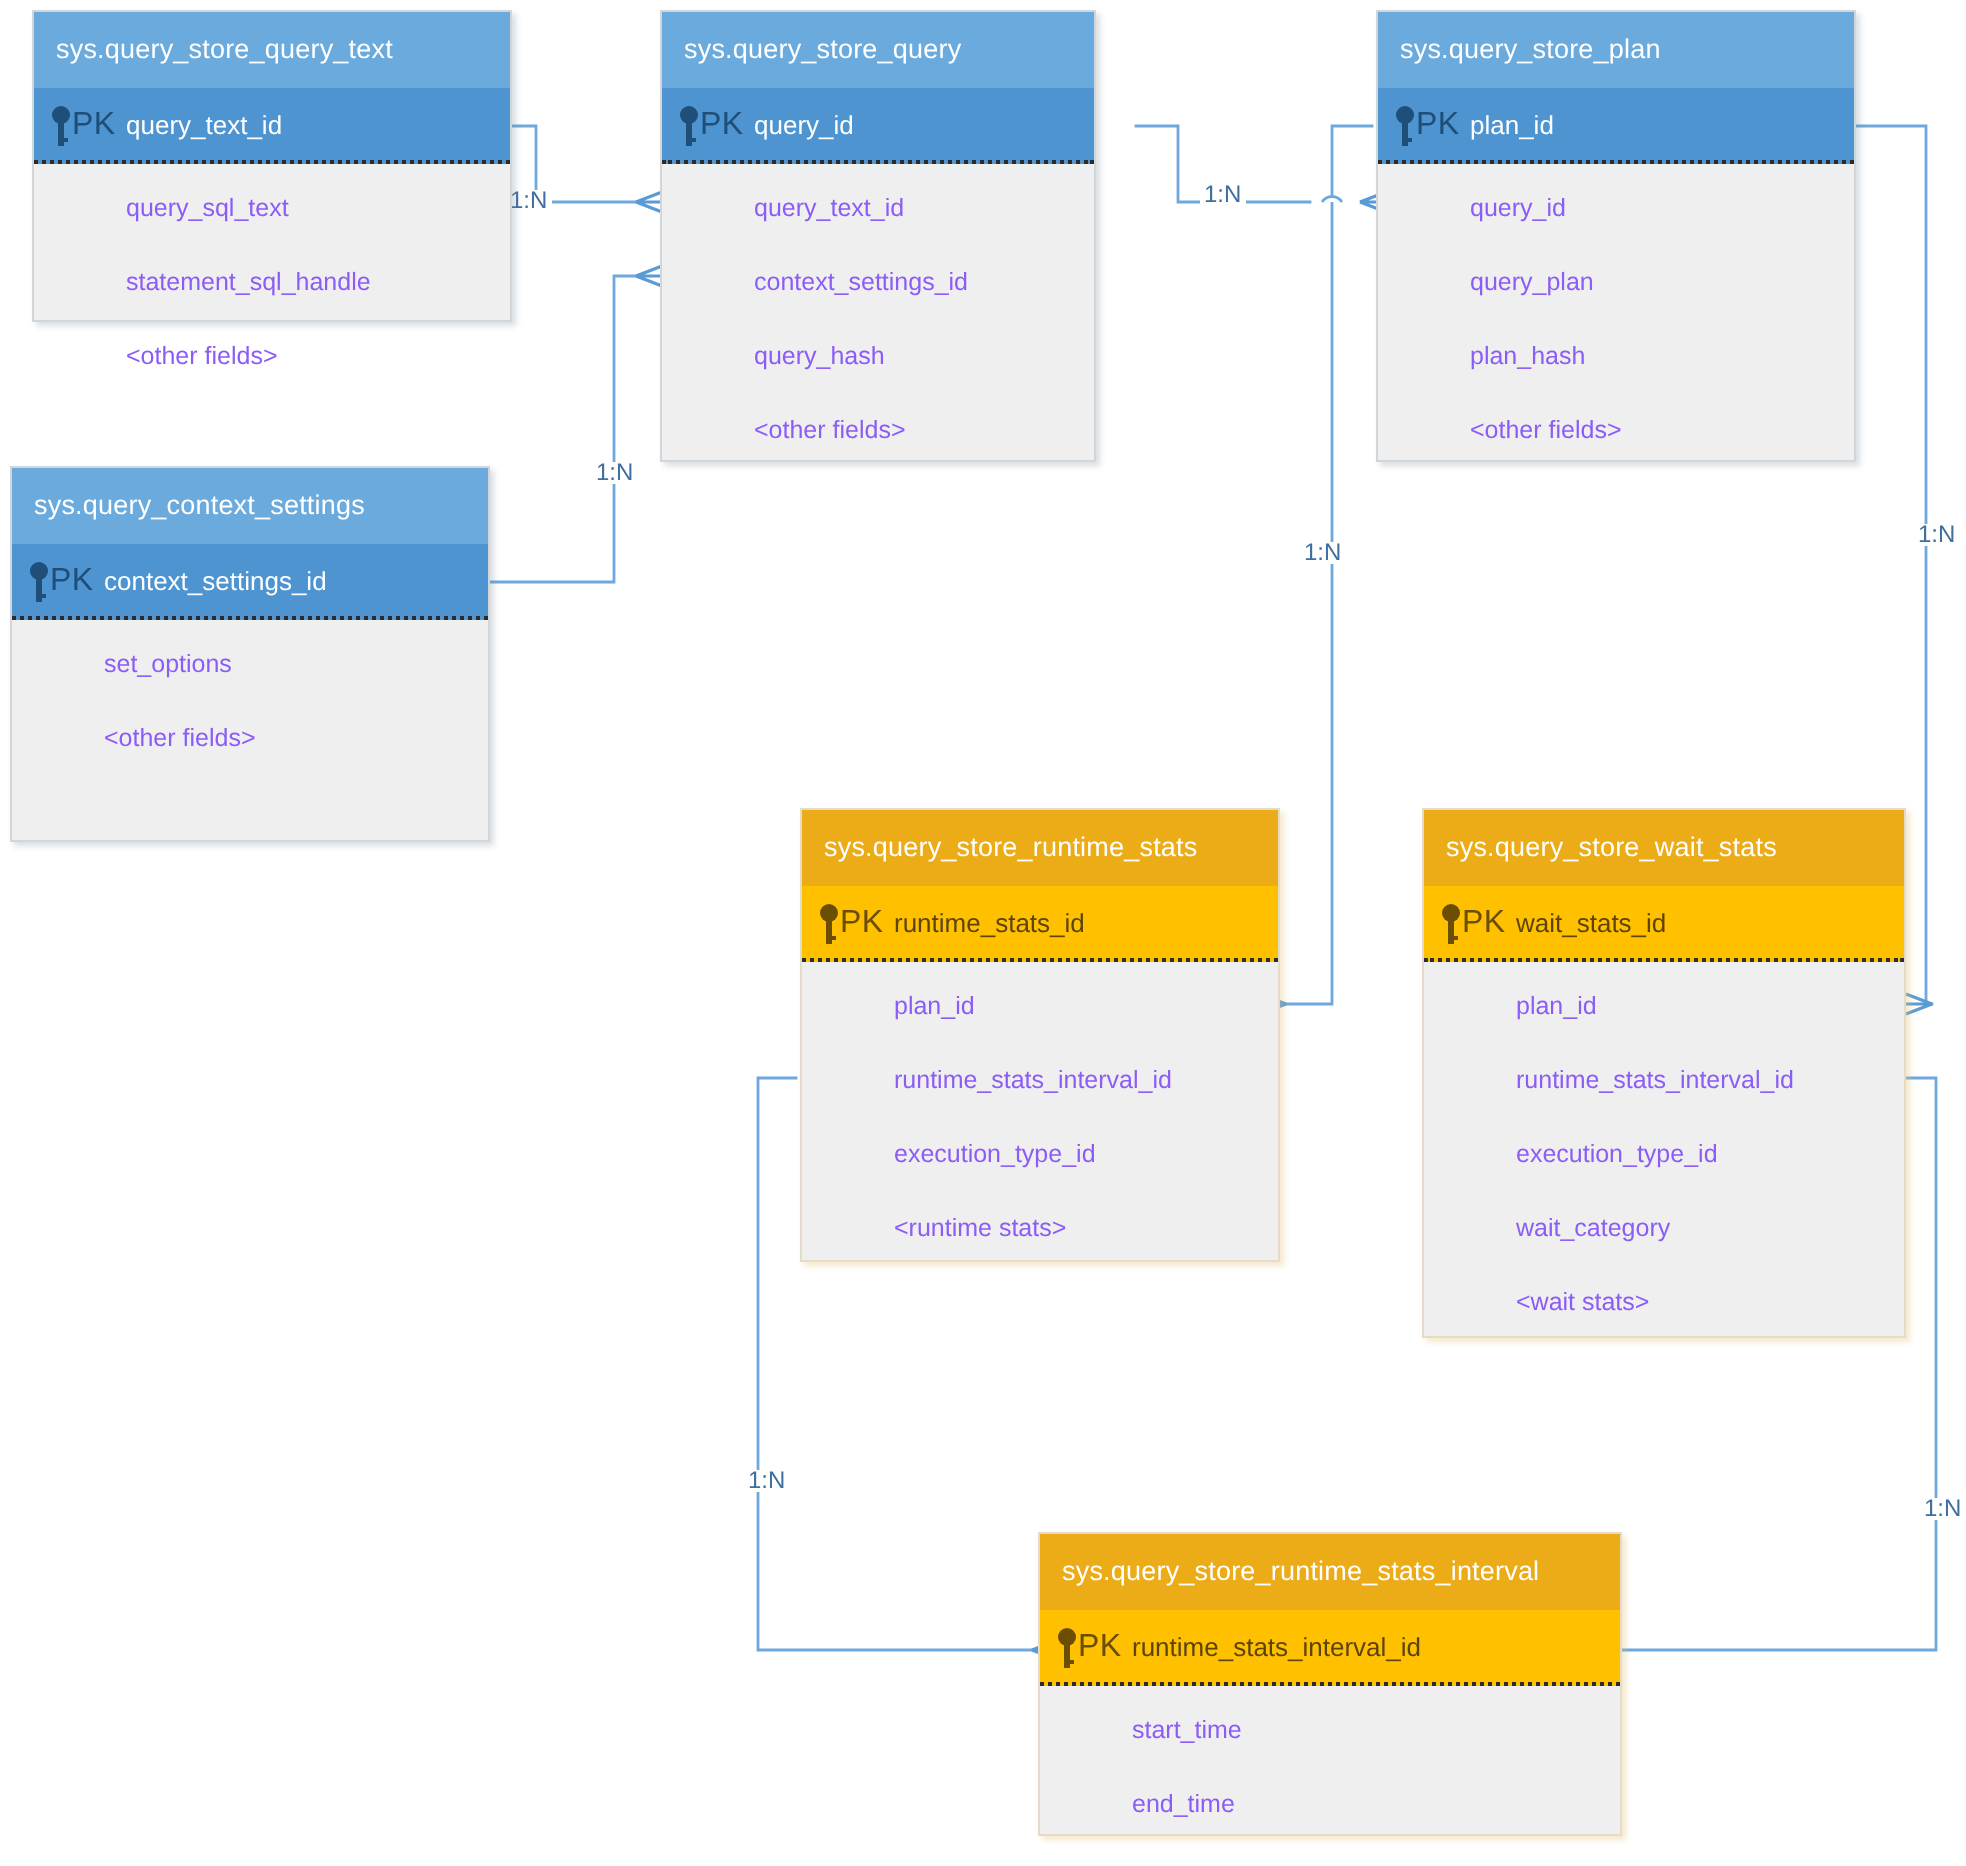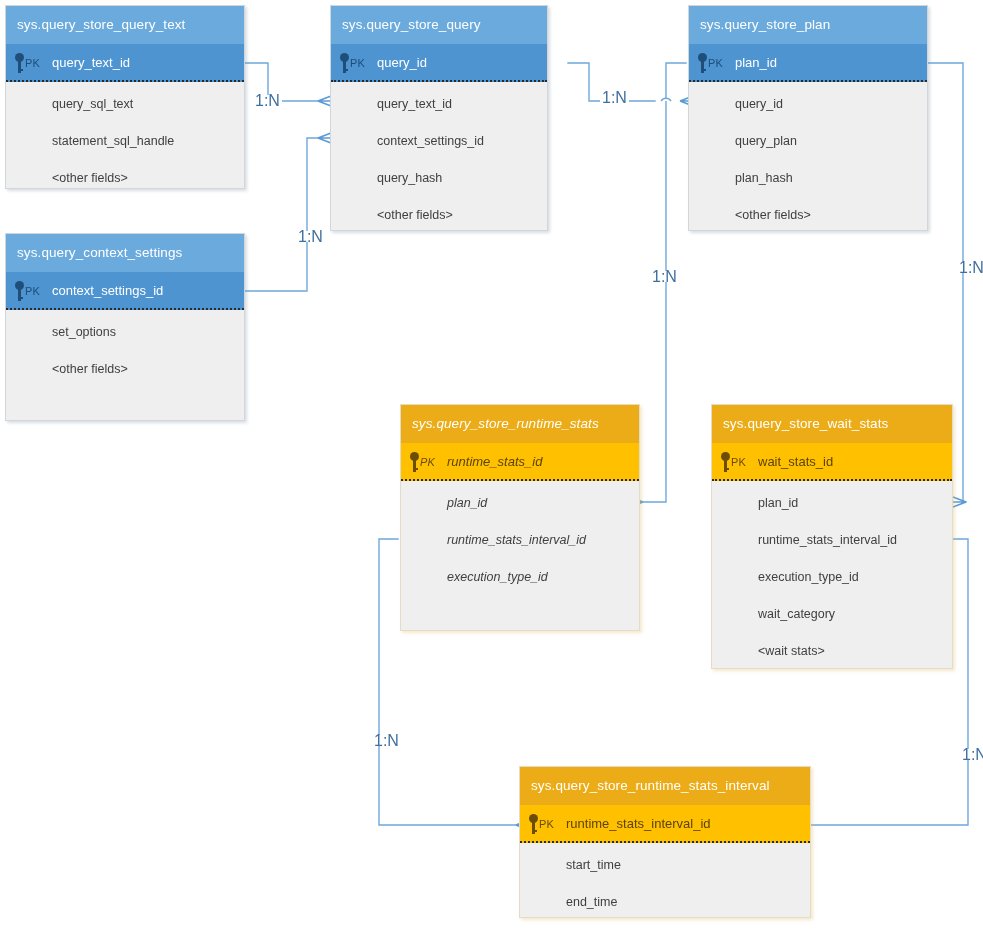--- a/index.html
+++ b/index.html
@@ -57,40 +57,40 @@
   }
   .pk-key .stem{
     position:absolute;left:3px;top:7px;width:3px;height:13px;
   }
   .pk-key .tooth{
     position:absolute;left:3px;top:16px;width:5px;height:2px;
   }
   .blue .pk-key .bow,.blue .pk-key .stem,.blue .pk-key .tooth{background:#1f4e79;}
   .orange .pk-key .bow,.orange .pk-key .stem,.orange .pk-key .tooth{background:#6b4d04;}
 
-  .pk-label{position:absolute;left:19px;top:0;font-size:11px;letter-spacing:.2px;}
+  .pk-label{position:absolute;left:19px;top:0;font-size:16px;letter-spacing:.2px;}
   .blue .pk-label{color:#1f4e79;}
   .orange .pk-label{color:#6b4d04;}
 
   .pk-name{position:absolute;left:46px;top:0;}
 
   .ent-fields{padding:4px 0 8px 0;}
   .field{
     height:37px;line-height:37px;
     padding-left:46px;
     font-size:12.5px;
-    color:#404040;
+    color:#8b5cf6;
     white-space:nowrap;
     overflow:hidden;
   }
 
   
   .card{
     position:absolute;
-    font-size:16px;
+    font-size:12px;
     color:#3f6f9f;
     background:#ffffff;
     padding:0 2px;
     line-height:11px;
     white-space:nowrap;
   }
 </style>
 </head>
 <body>
 
@@ -136,21 +136,21 @@
   </svg>
 
   <div class="card" style="left:253px;top:95px;">1:N</div>
   <div class="card" style="left:296px;top:231px;">1:N</div>
   <div class="card" style="left:600px;top:92px;">1:N</div>
   <div class="card" style="left:650px;top:271px;">1:N</div>
   <div class="card" style="left:957px;top:262px;">1:N</div>
   <div class="card" style="left:372px;top:735px;">1:N</div>
   <div class="card" style="left:960px;top:749px;">1:N</div>
 
-  <div class="entity blue" style="left:5px;top:5px;width:240px;height:184px;">
+  <div class="entity blue" style="left:16px;top:5px;width:240px;height:156px;">
     <div class="ent-title">sys.query_store_query_text</div>
     <div class="ent-pk">
       <span class="pk-key">
           <i class="bow"></i>
           <i class="stem"></i>
           <i class="tooth"></i>
         </span>
       <span class="pk-label">PK</span>
       <span class="pk-name">query_text_id</span>
     </div>
@@ -209,35 +209,36 @@
         </span>
       <span class="pk-label">PK</span>
       <span class="pk-name">context_settings_id</span>
     </div>
     <div class="ent-fields">
       <div class="field">set_options</div>
       <div class="field">&lt;other fields&gt;</div>
     </div>
   </div>
 
-  <div class="entity orange" style="left:400px;top:404px;width:240px;height:227px;font-style:italic;">
+  <div class="entity orange" style="left:400px;top:404px;width:240px;height:227px;">
     <div class="ent-title">sys.query_store_runtime_stats</div>
     <div class="ent-pk">
       <span class="pk-key">
           <i class="bow"></i>
           <i class="stem"></i>
           <i class="tooth"></i>
         </span>
       <span class="pk-label">PK</span>
       <span class="pk-name">runtime_stats_id</span>
     </div>
     <div class="ent-fields">
       <div class="field">plan_id</div>
       <div class="field">runtime_stats_interval_id</div>
       <div class="field">execution_type_id</div>
+      <div class="field">&lt;runtime stats&gt;</div>
     </div>
   </div>
 
   <div class="entity orange" style="left:711px;top:404px;width:242px;height:265px;">
     <div class="ent-title">sys.query_store_wait_stats</div>
     <div class="ent-pk">
       <span class="pk-key">
           <i class="bow"></i>
           <i class="stem"></i>
           <i class="tooth"></i>

